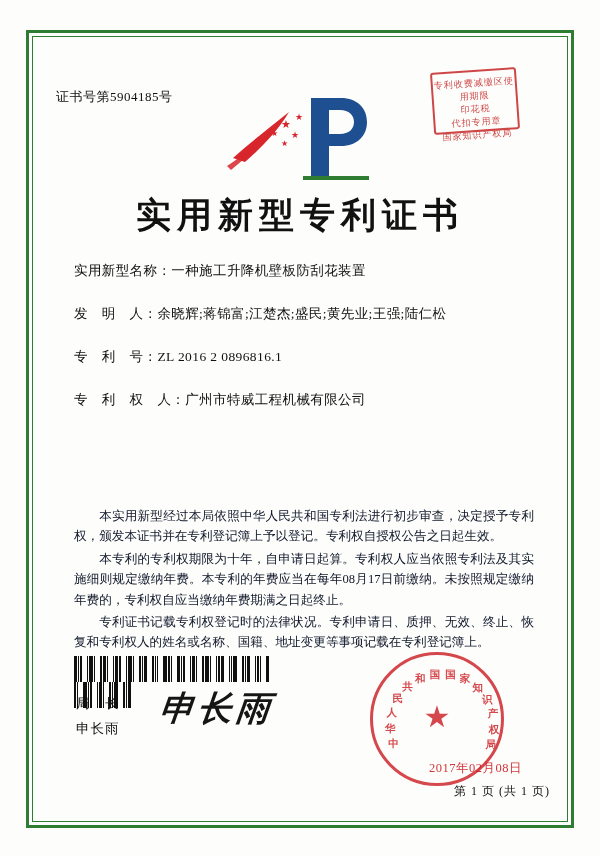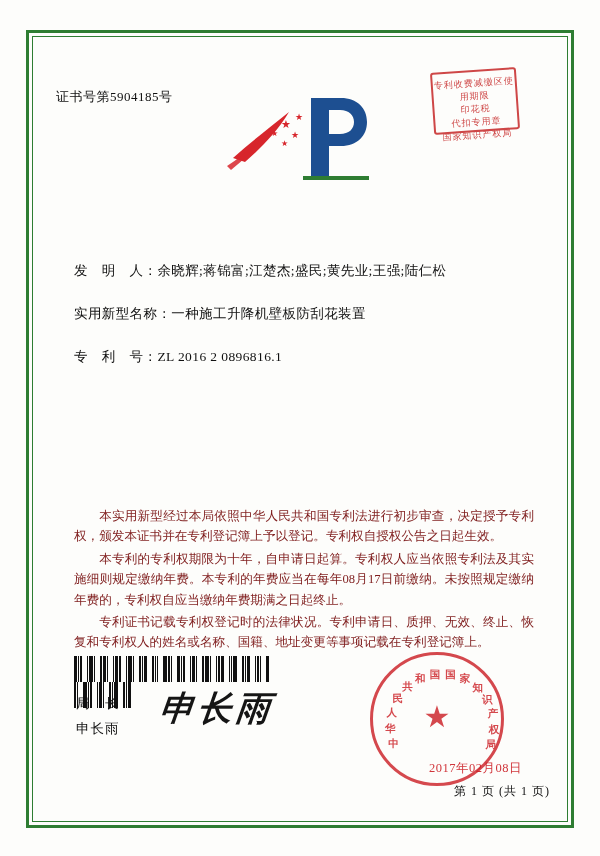--- a/index.html
+++ b/index.html
@@ -135,21 +135,21 @@
   .field .lbl { letter-spacing: 0.4px; }
   .field .val { letter-spacing: 0.4px; }
 
   .body-text {
     position: absolute;
     left: 24px;
     right: 16px;
     top: 452px;
     font-size: 12.6px;
     line-height: 1.62;
-    color: #7f1d1d;
+    color: #0f172a;
     text-align: justify;
   }
   .body-text p {
     margin: 0 0 2px 0;
     text-indent: 2em;
   }
 
   
   .barcode {
     position: absolute;
@@ -282,30 +282,34 @@
 
           <path d="M92 6 L92 86 L104 86 L104 54 L116 54 C132 54 142 44 142 30 C142 16 132 6 116 6 Z
                    M104 18 L115 18 C124 18 129 23 129 30 C129 37 124 42 115 42 L104 42 Z" fill="#1d4f91"></path>
           <path d="M86 6 L92 6 L92 86 L86 86 Z" fill="#1d4f91"></path>
 
           <rect x="78" y="84" width="66" height="4" fill="#2e7d32"></rect>
         </svg>
       </div>
     </div>
 
+    <div class="title">实用新型专利证书</div>
 
     <div class="fields">
       <div class="field">
+        <span class="lbl">实用新型名称：</span><span class="val">一种施工升降机壁板防刮花装置</span>
+      </div>
+      <div class="field">
         <span class="lbl">发　明　人：</span><span class="val">余晓辉;蒋锦富;江楚杰;盛民;黄先业;王强;陆仁松</span>
-      </div>
-      <div class="field">
-        <span class="lbl">实用新型名称：</span><span class="val">一种施工升降机壁板防刮花装置</span>
       </div>
       <div class="field">
         <span class="lbl">专　利　号：</span><span class="val">ZL 2016 2 0896816.1</span>
+      </div>
+      <div class="field">
+        <span class="lbl">专　利　权　人：</span><span class="val">广州市特威工程机械有限公司</span>
       </div>
     </div>
 
     <div class="body-text">
       <p>本实用新型经过本局依照中华人民共和国专利法进行初步审查，决定授予专利权，颁发本证书并在专利登记簿上予以登记。专利权自授权公告之日起生效。</p>
       <p>本专利的专利权期限为十年，自申请日起算。专利权人应当依照专利法及其实施细则规定缴纳年费。本专利的年费应当在每年08月17日前缴纳。未按照规定缴纳年费的，专利权自应当缴纳年费期满之日起终止。</p>
       <p>专利证书记载专利权登记时的法律状况。专利申请日、质押、无效、终止、恢复和专利权人的姓名或名称、国籍、地址变更等事项记载在专利登记簿上。</p>
     </div>
 
     <div class="barcode">

